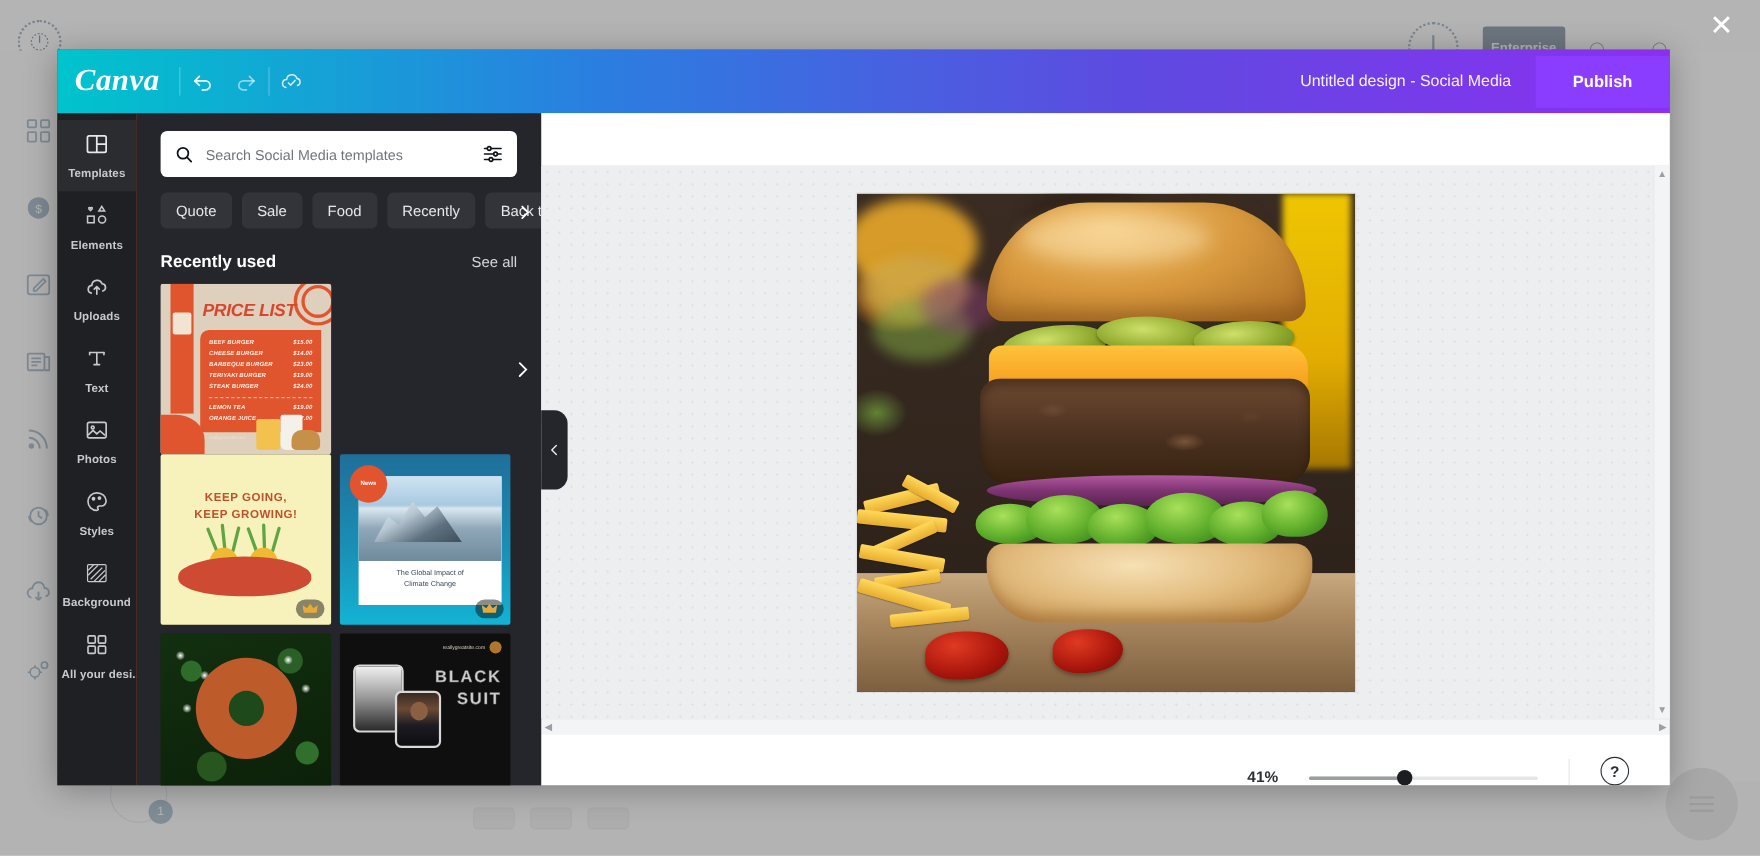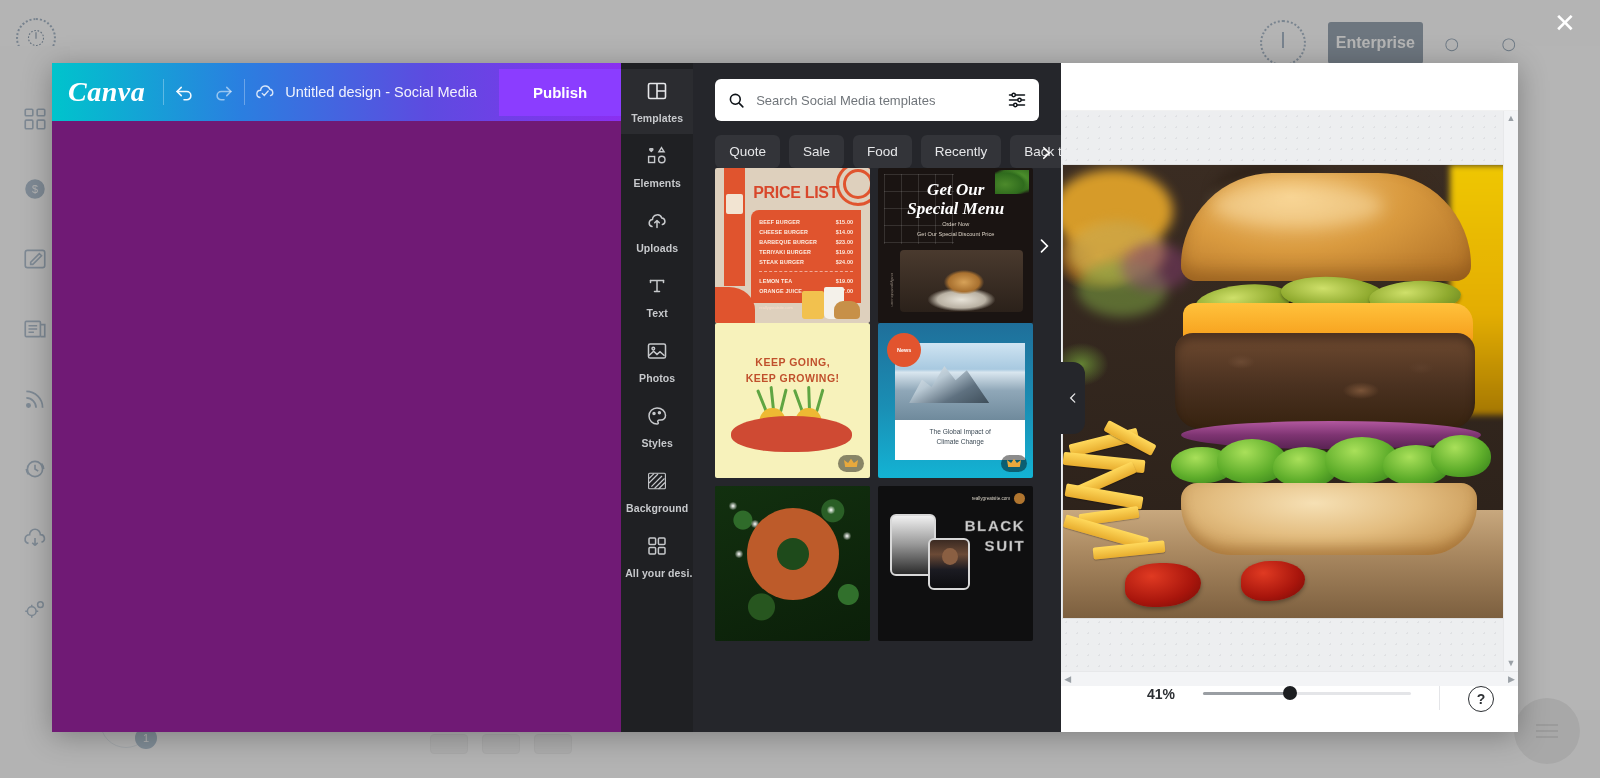--- a/index.html
+++ b/index.html
@@ -31,21 +31,21 @@
   .bg-head-logo {
     width: 46px; height: 46px; border-radius: 50%;
     border: 2px dotted #93a7bb; position: relative;
   }
   .bg-head-logo::after {
     content: ""; position: absolute; left: 50%; top: 10px;
     width: 2px; height: 16px; background: #93a7bb; transform: translateX(-50%);
   }
   .bg-pill {
     background: #7c8d9d; color: #fff; padding: 12px 8px;
-    border-radius: 3px; font-size: 16px; font-weight: bold;
+    border-radius: 3px; font-size: 12px; font-weight: bold;
   }
   .bg-sidebar {
     position: absolute; left: 0; top: 46px; width: 70px; bottom: 0;
     background: #fbfbfb; display: flex; flex-direction: column;
     align-items: center; padding-top: 60px; gap: 44px;
   }
   .bg-side-icon { width: 26px; height: 26px; color: #9bb0c3; }
   .bg-side-icon svg { width: 100%; height: 100%; display: block; }
   .bg-bottombar {
     position: absolute; left: 70px; right: 0; bottom: 0; height: 68px;
@@ -83,24 +83,23 @@
     position: absolute; right: 18px; top: 6px; z-index: 30;
     width: 34px; height: 34px; color: #fff;
     display: flex; align-items: center; justify-content: center;
     font-size: 26px; line-height: 1; font-weight: 300; cursor: pointer;
   }
 
   
   .modal {
     position: absolute; left: 52px; top: 45px;
     width: 1466px; height: 669px; z-index: 10;
-    background: #701a75; overflow: hidden;
-    display: flex; flex-direction: row;
+    background: #c2410c; overflow: hidden;
+    display: flex; flex-direction: column;
     box-shadow: 0 4px 28px rgba(0,0,0,0.3);
-    margin-top: 18px;
   }
 
   .header {
     height: 58px; flex: 0 0 58px;
     background: linear-gradient(90deg,#00c4cc 0%,#2a7fe0 33%,#5d4be0 66%,#8b2ff0 100%);
     display: flex; align-items: center; padding: 0 0 0 16px; color: #fff;
   }
   .canva-logo {
     font-family: "Liberation Serif", serif; font-style: italic;
     font-size: 28px; font-weight: bold; letter-spacing: 0.5px;
@@ -208,21 +207,21 @@
   }
   .crown {
     position: absolute; right: 6px; bottom: 6px;
     width: 26px; height: 17px; border-radius: 9px;
     background: rgba(0,0,0,0.45);
     display: flex; align-items: center; justify-content: center;
   }
   .crown svg { width: 14px; height: 11px; display: block; }
 
   
-  .tp-price { background: #ded0bd; position: relative; }
+  .tp-price { background: #ded0bd; position: relative; font-style: italic; }
   .tp-price .pl-left {
     position: absolute; left: 9px; top: 0; width: 21px; height: 118px;
     background: #e0542e;
   }
   .tp-price .pl-badge {
     position: absolute; left: 11px; top: 26px; width: 17px; height: 20px;
     background: #f2e4d2; border-radius: 2px;
   }
   .tp-price .pl-card {
     position: absolute; left: 36px; top: 42px; right: 9px; bottom: 20px;
@@ -516,22 +515,22 @@
   .canvas-hscroll {
     height: 15px; flex: 0 0 15px; background: #f3f4f6;
     border-top: 1px solid #e7e8ea;
     display: flex; justify-content: space-between; align-items: center;
     padding: 0 3px;
   }
   .sc-arrow { color: #9aa0a6; font-size: 9px; line-height: 1; cursor: pointer; }
 
   .statusbar {
     height: 46px; flex: 0 0 46px; background: #fff;
-    display: flex; align-items: flex-start; justify-content: flex-end;
-    padding-right: 24px; gap: 28px;
+    display: flex; align-items: flex-end; justify-content: flex-end;
+    padding-right: 37px; gap: 28px;
   }
   .zoom-pct { color: #2c2f33; font-size: 14px; font-weight: bold; }
   .zoom-slider {
     width: 208px; height: 14px; position: relative; cursor: pointer;
   }
   .zoom-track {
     position: absolute; left: 0; right: 0; top: 6px; height: 3px;
     background: #e4e5e8; border-radius: 2px;
   }
   .zoom-fill {
@@ -790,20 +789,24 @@
           <button class="chip">Food</button>
           <button class="chip">Recently</button>
           <button class="chip">Back t</button>
           <span class="chips-next">
             <svg viewBox="0 0 24 24" width="18" height="18" fill="none" stroke="#fff" stroke-width="2.2" stroke-linecap="round">
               <path d="M9 5l7 7-7 7"></path>
             </svg>
           </span>
         </div>
 
+        <div class="sec-head">
+          <span class="sec-title">Recently used</span>
+          <span class="see-all">See all</span>
+        </div>
 
         <div class="row-carousel">
           <div class="row-inner">
 
             <div class="thumb tp-price">
               <div class="pl-rings"></div>
               <div class="pl-left"></div>
               <div class="pl-badge"></div>
               <h4>PRICE LIST</h4>
               <div class="pl-card">
@@ -839,34 +842,20 @@
                 <div class="pl-url">reallygreatsite.com</div>
               </div>
               <div class="pl-corner"></div>
               <div class="pl-food">
                 <span class="pl-fries"></span>
                 <span class="pl-cup"></span>
                 <span class="pl-burg"></span>
               </div>
             </div>
 
-            <div class="thumb tp-menu">
-              <div class="mn-grid"></div>
-              <div class="mn-leaf"></div>
-              <div class="mn-t1">
-                <span>Get Our</span><br>
-                <span>Special Menu</span>
-              </div>
-              <div class="mn-t2">
-                <span>Order Now</span><br>
-                <span>Get Our Special Discount Price</span>
-              </div>
-              <div class="mn-side">reallygreatsite.com</div>
-              <div class="mn-photo"></div>
-            </div>
           </div>
           <span class="carousel-next">
             <svg viewBox="0 0 24 24" width="20" height="20" fill="none" stroke="#fff" stroke-width="2" stroke-linecap="round">
               <path d="M9 5l7 7-7 7"></path>
             </svg>
           </span>
         </div>
 
 
         <div class="grid">

